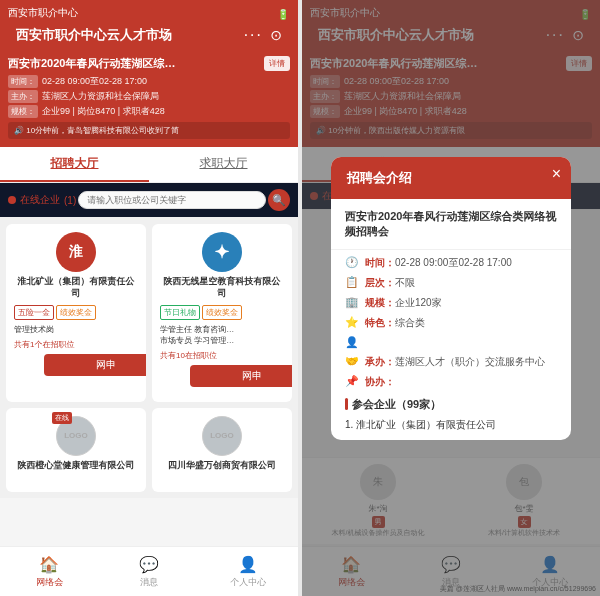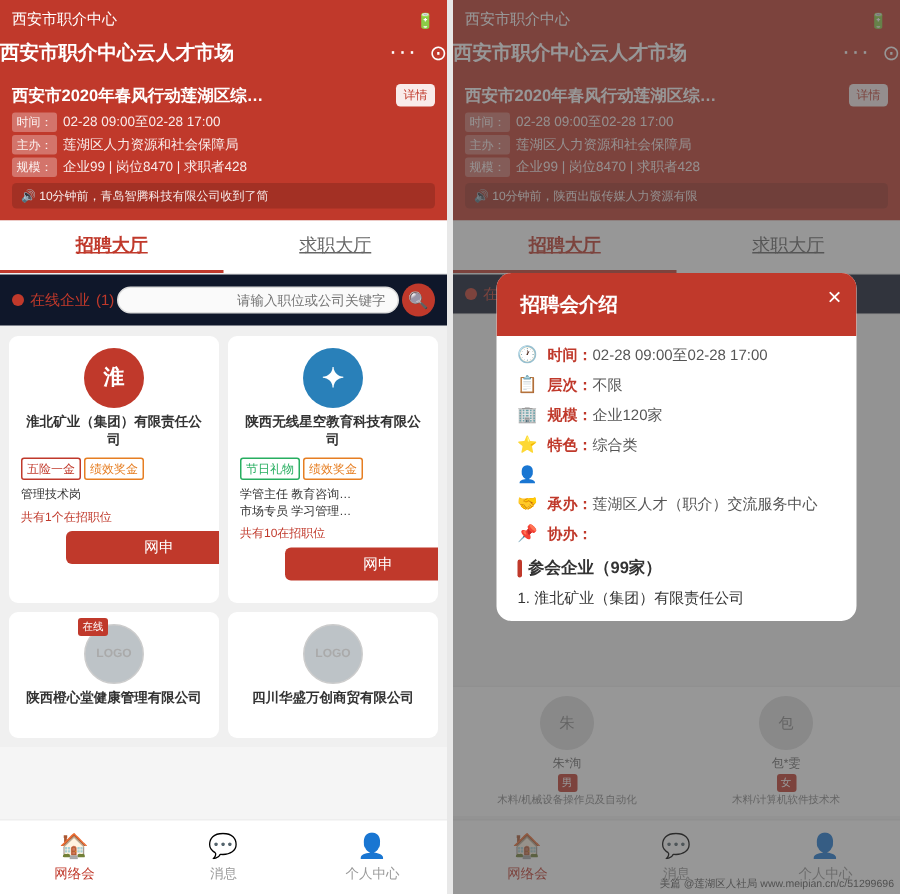--- a/index.html
+++ b/index.html
@@ -30,21 +30,21 @@
       align-items: flex-end;
       justify-content: space-between;
       padding: 0 8px;
     }
     .status-bar-left { font-size: 10px; color: white; }
     .status-bar-right { font-size: 10px; color: white; display: flex; gap: 4px; }
 
     
     .app-header {
       background: #c0392b;
-      padding: 6px 0;
+      padding: 6px 16px;
       display: flex;
       align-items: center;
       justify-content: space-between;
     }
     .app-header-title { color: white; font-size: 13px; font-weight: bold; }
     .app-header-icons { display: flex; gap: 8px; align-items: center; }
     .dot-menu { color: white; font-size: 16px; letter-spacing: 1px; }
     .target-icon { color: white; font-size: 14px; }
 
     
@@ -98,21 +98,20 @@
     }
     .online-dot { width: 8px; height: 8px; background: #c0392b; border-radius: 50%; }
     .search-input {
       flex: 1;
       border: 1px solid #ddd;
       border-radius: 12px;
       padding: 3px 8px;
       font-size: 9px;
       color: #999;
       background: #fafafa;
-      text-align: right;
     }
     .search-btn {
       background: #c0392b;
       color: white;
       border: none;
       border-radius: 50%;
       width: 22px;
       height: 22px;
       font-size: 11px;
       cursor: pointer;
@@ -564,20 +563,21 @@
         <span class="nav-icon">👤</span>
         <span>个人中心</span>
       </div>
     </div>
   </div>
 
   <div class="modal-overlay">
     <div class="modal-box">
       <div class="modal-header">招聘会介绍</div>
       <span class="modal-close">×</span>
+      <div class="modal-title">西安市2020年春风行动莲湖区综合类网络视频招聘会</div>
       <div class="modal-body">
 
         <div class="info-row">
           <span class="info-icon">🕐</span>
           <span><span class="info-label">时间：</span><span>02-28 09:00至02-28 17:00</span></span>
         </div>
         <div class="info-row">
           <span class="info-icon">📋</span>
           <span><span class="info-label">层次：</span><span>不限</span></span>
         </div>

